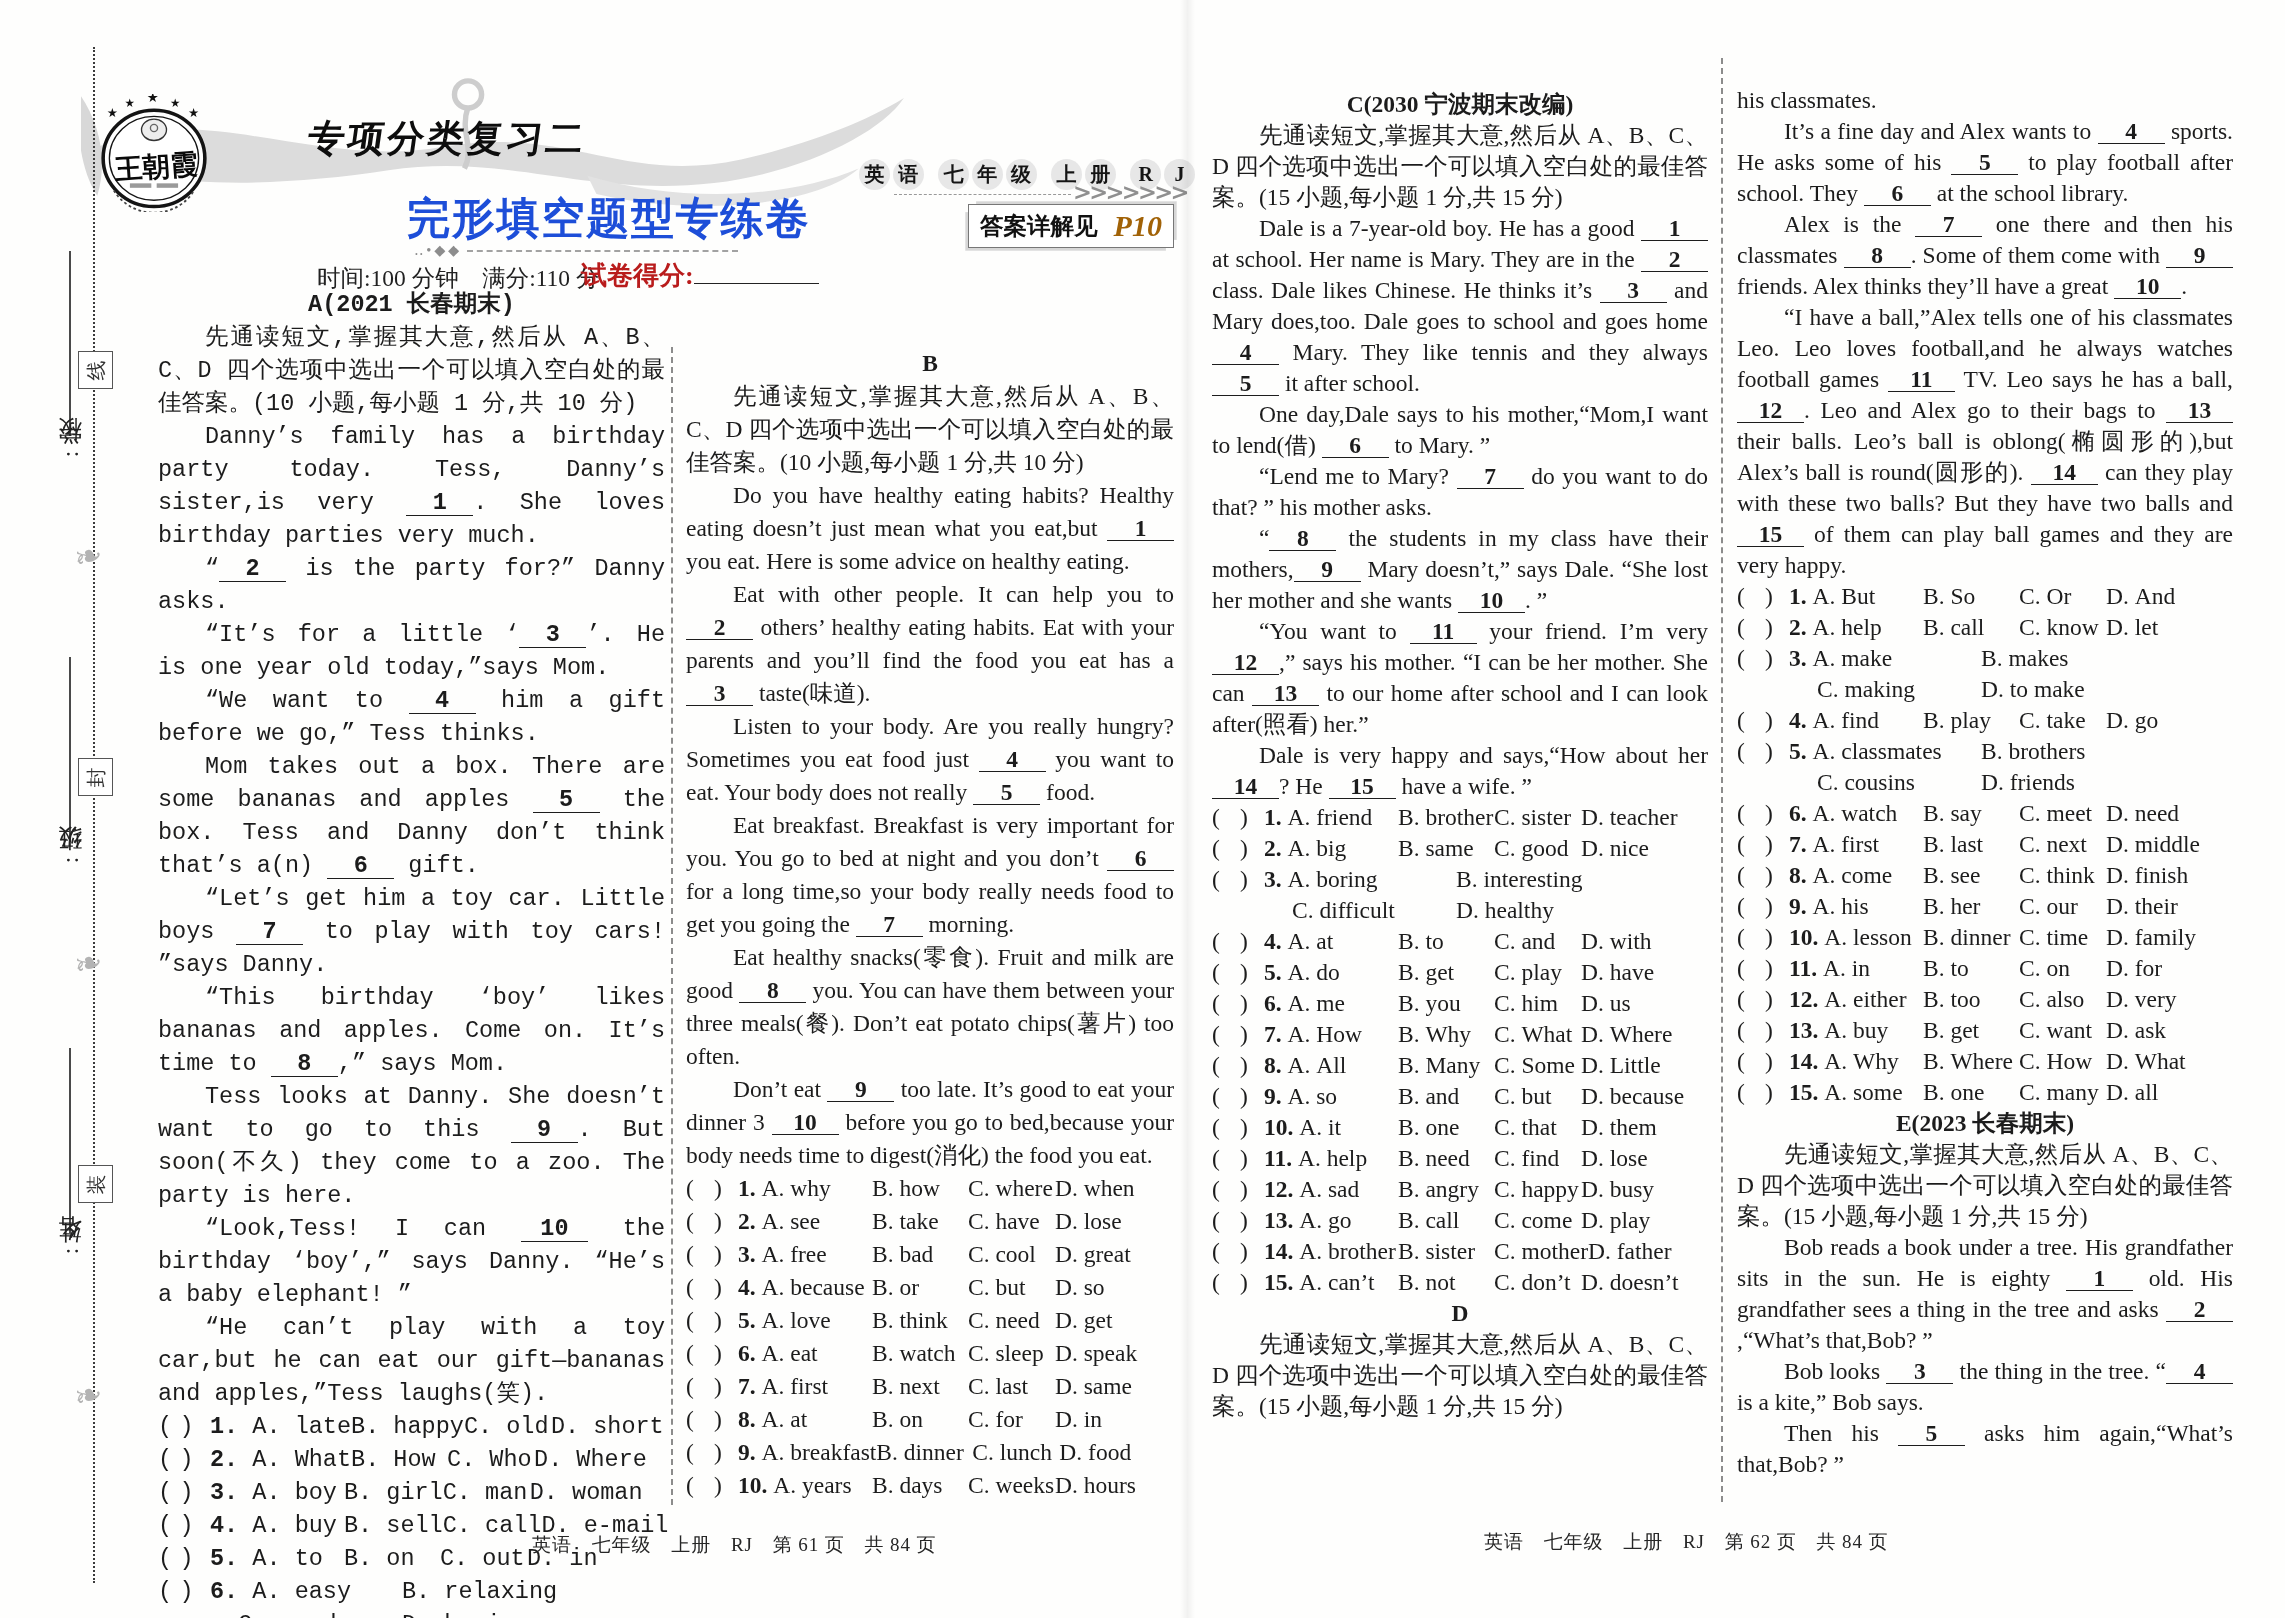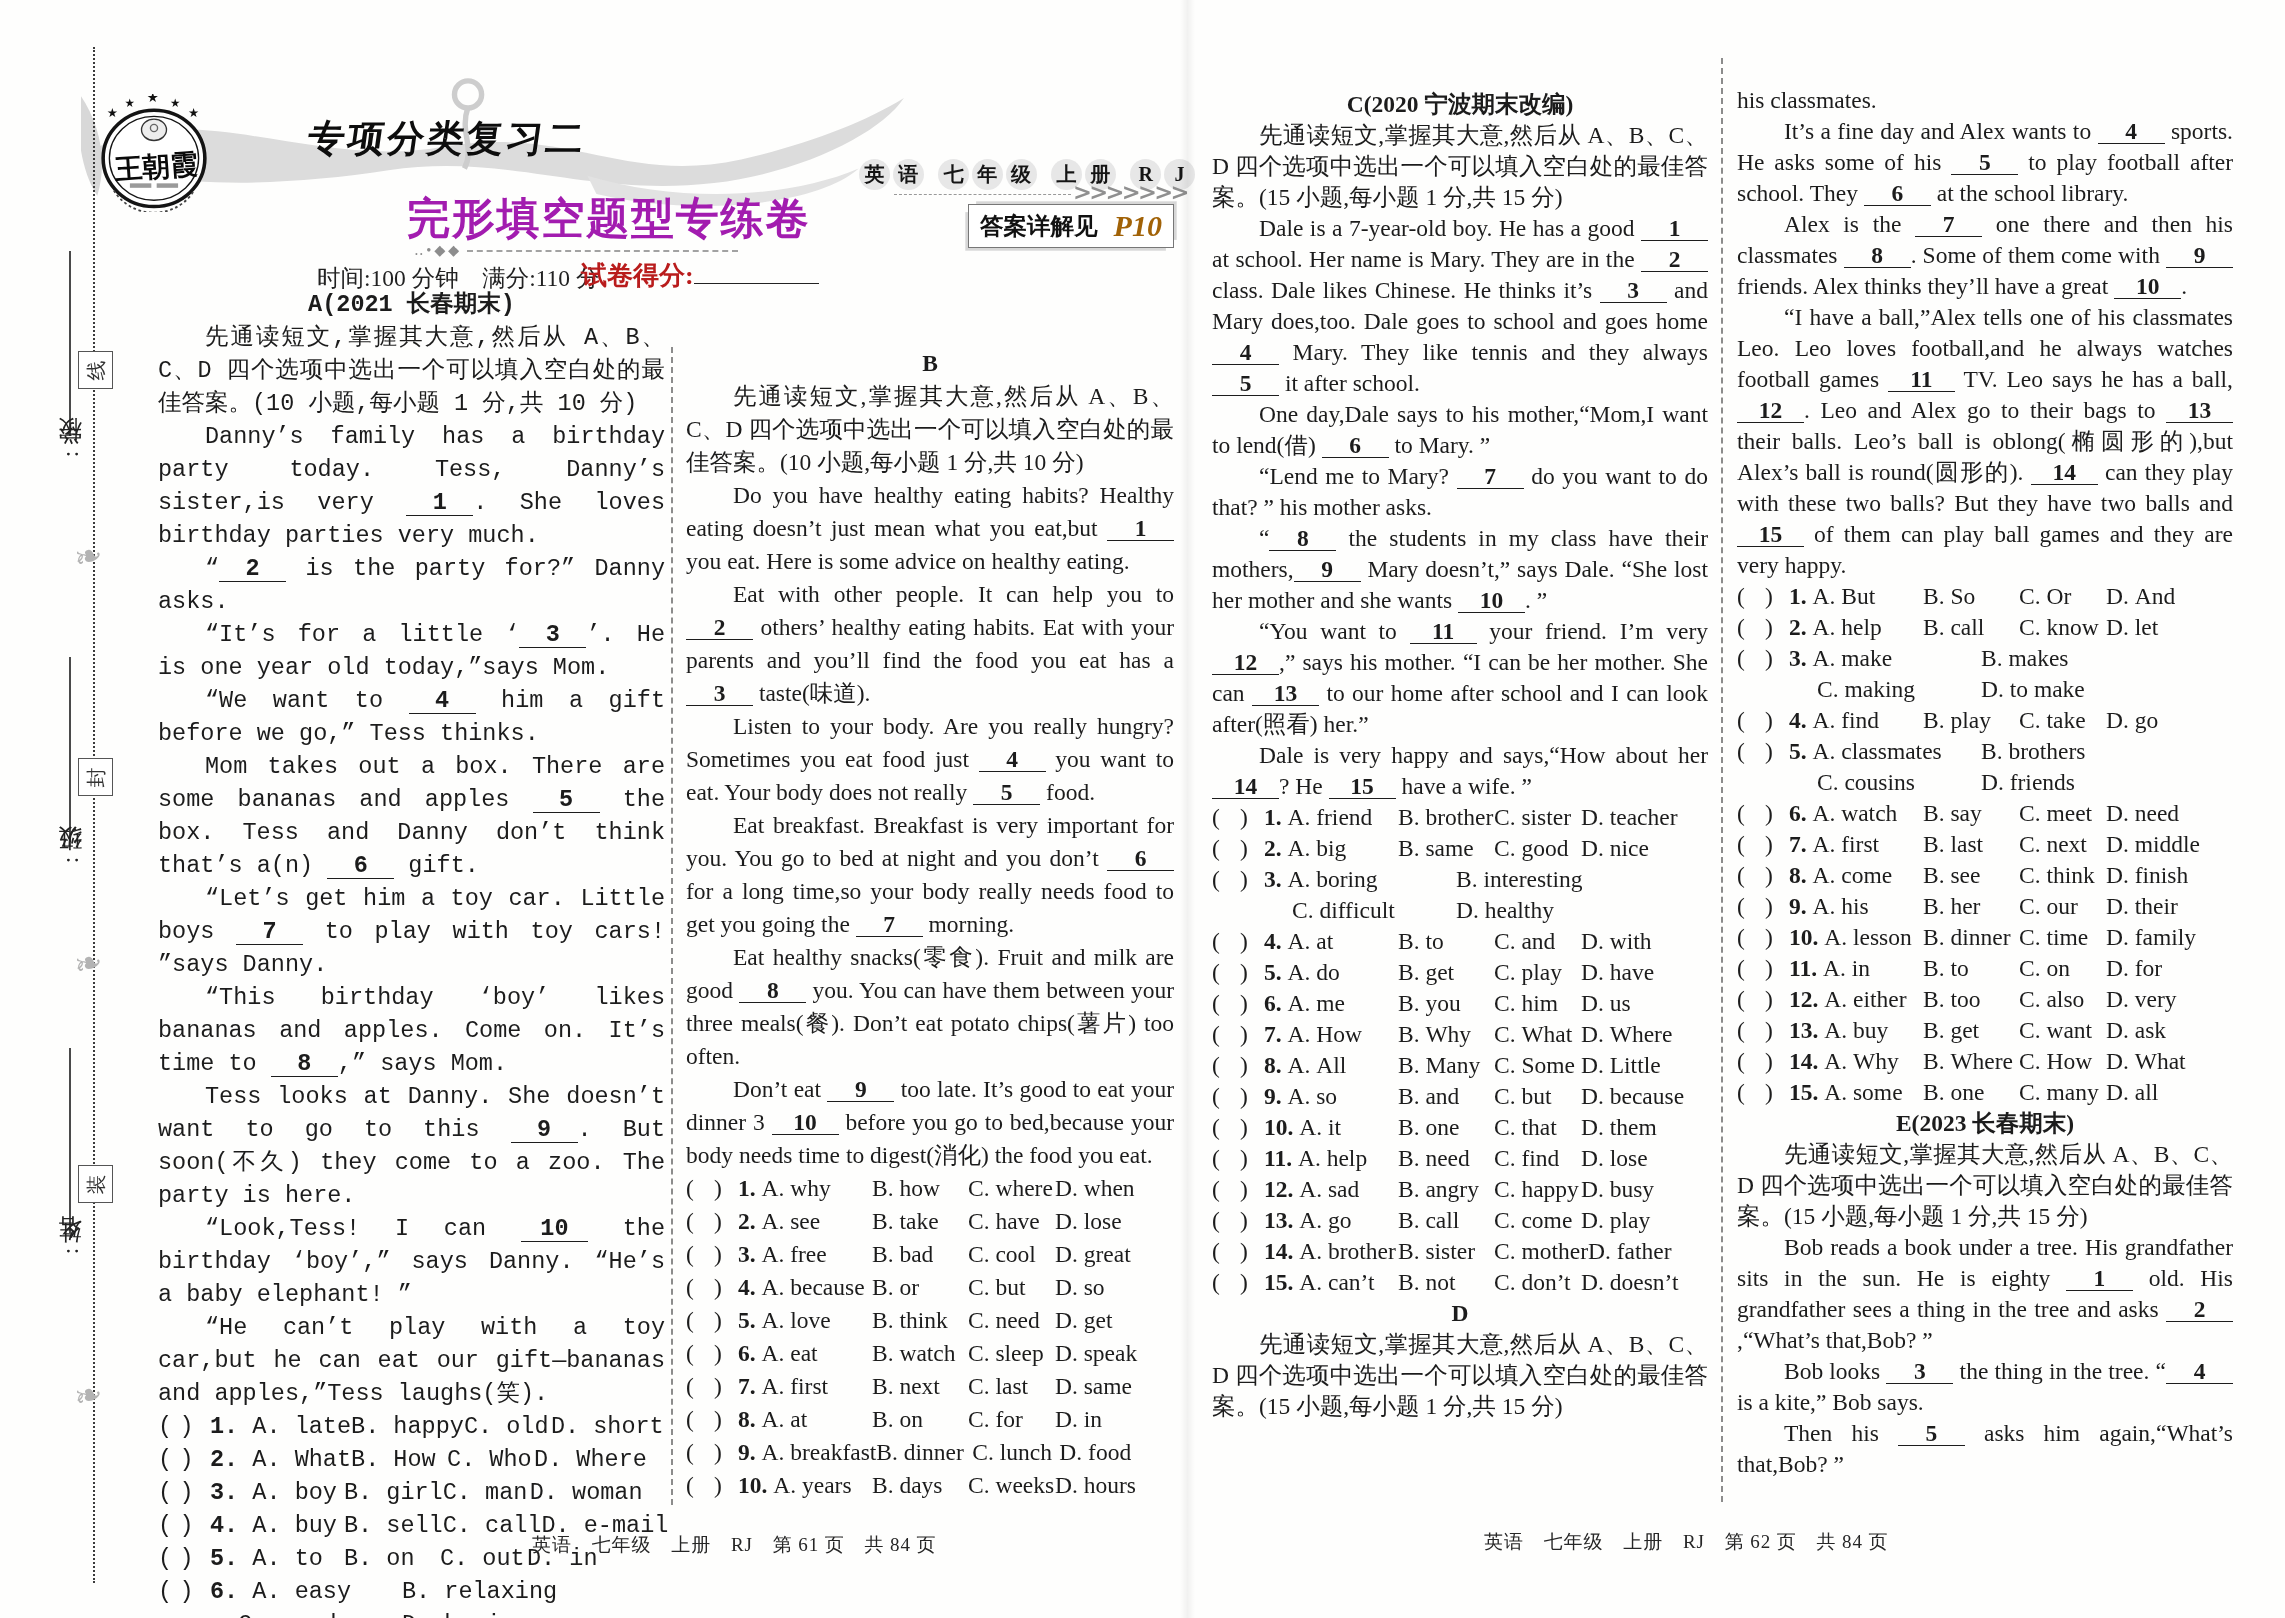--- a/index.html
+++ b/index.html
@@ -12,21 +12,21 @@
   .vlabel{writing-mode:vertical-rl;transform:rotate(180deg);font-size:23.5px;color:#222;margin:0 auto;letter-spacing:3.6px;}
   .seal{position:absolute;left:78px;width:33px;height:36px;border:1.8px solid #555;background:#fff;
         display:flex;align-items:center;justify-content:center;}
   .seal span{transform:rotate(-90deg);font-size:20px;color:#333;}
   .stamp{position:absolute;left:74px;font-size:34px;color:#b3b3b3;transform:rotate(-15deg);}
   
   .deco-svg{position:absolute;left:81px;top:60px;}
   .logo{position:absolute;left:96px;top:94px;}
   .review-title{position:absolute;left:308px;top:114px;font-family:"Liberation Sans","DejaVu Sans",sans-serif;
                 font-weight:bold;font-size:37px;letter-spacing:2.7px;transform:skewX(-8deg);color:#0d0d0d;}
-  .paper-title{position:absolute;left:407px;top:190px;font-weight:bold;font-size:43px;letter-spacing:1.8px;color:#a21caf;}
+  .paper-title{position:absolute;left:407px;top:190px;font-weight:bold;font-size:43px;letter-spacing:1.8px;color:#1d4ed8;}
   .title-deco{position:absolute;left:414px;top:242px;display:flex;align-items:center;}
   .td-glyphs{font-size:14.5px;color:#8d8d8d;letter-spacing:2.7px;margin-right:5.4px;}
   .td-dash{display:inline-block;width:271px;border-top:2.7px dashed #a2a2a2;}
   .badges{position:absolute;left:859px;top:159px;white-space:nowrap;}
   .bgroup{margin-right:11.8px;}
   .cbadge{display:inline-flex;align-items:center;justify-content:center;width:31px;height:31px;border-radius:50%;
           background:#e7e7e7;color:#141414;font-size:20px;font-weight:bold;margin-right:2.7px;}
   .badge-dash{position:absolute;left:894px;top:194px;width:177px;border-top:1.8px dashed #999;}
   .chevrons{position:absolute;left:1073px;top:179px;font-family:"DejaVu Sans",sans-serif;font-size:22.6px;
             font-weight:bold;color:#8f8f8f;letter-spacing:-2.7px;}
@@ -358,21 +358,21 @@
           <span>(</span>
           <span>)</span>
         </span>
         <span class="op-a"><b>10.</b>&nbsp;A.&nbsp;years</span>
         <span class="op-b">B.&nbsp;days</span>
         <span class="op-c">C.&nbsp;weeks</span>
         <span class="op-d">D.&nbsp;hours</span>
       </div>
     </div>
   <div class="col pg2" style="left:1212px;top:89px;width:496px;">
-      <div class="sec-h">C(2020 宁波期末改编)</div>
+      <div class="sec-h">C(2030 宁波期末改编)</div>
       <div class="intro">先通读短文,掌握其大意,然后从 A、B、C、D 四个选项中选出一个可以填入空白处的最佳答案。(15 小题,每小题 1 分,共 15 分)</div>
       <div class="para">Dale is a 7-year-old boy. He has a good <span class="blank">1</span> at school. Her name is Mary. They are in the <span class="blank">2</span> class. Dale likes Chinese. He thinks it’s <span class="blank">3</span> and Mary does,too. Dale goes to school and goes home <span class="blank">4</span> Mary. They like tennis and they always <span class="blank">5</span> it after school.</div>
       <div class="para">One day,Dale says to his mother,“Mom,I want to lend(借) <span class="blank">6</span> to Mary. ”</div>
       <div class="para">“Lend me to Mary? <span class="blank">7</span> do you want to do that? ” his mother asks.</div>
       <div class="para">“<span class="blank">8</span> the students in my class have their mothers,<span class="blank">9</span> Mary doesn’t,” says Dale. “She lost her mother and she wants <span class="blank">10</span>. ”</div>
       <div class="para">“You want to <span class="blank">11</span> your friend. I’m very <span class="blank">12</span>,” says his mother. “I can be her mother. She can <span class="blank">13</span> to our home after school and I can look after(照看) her.”</div>
       <div class="para">Dale is very happy and says,“How about her <span class="blank">14</span>? He <span class="blank">15</span> have a wife. ”</div>
       <div class="opt-row">
         <span class="op-par">
           <span>(</span>

